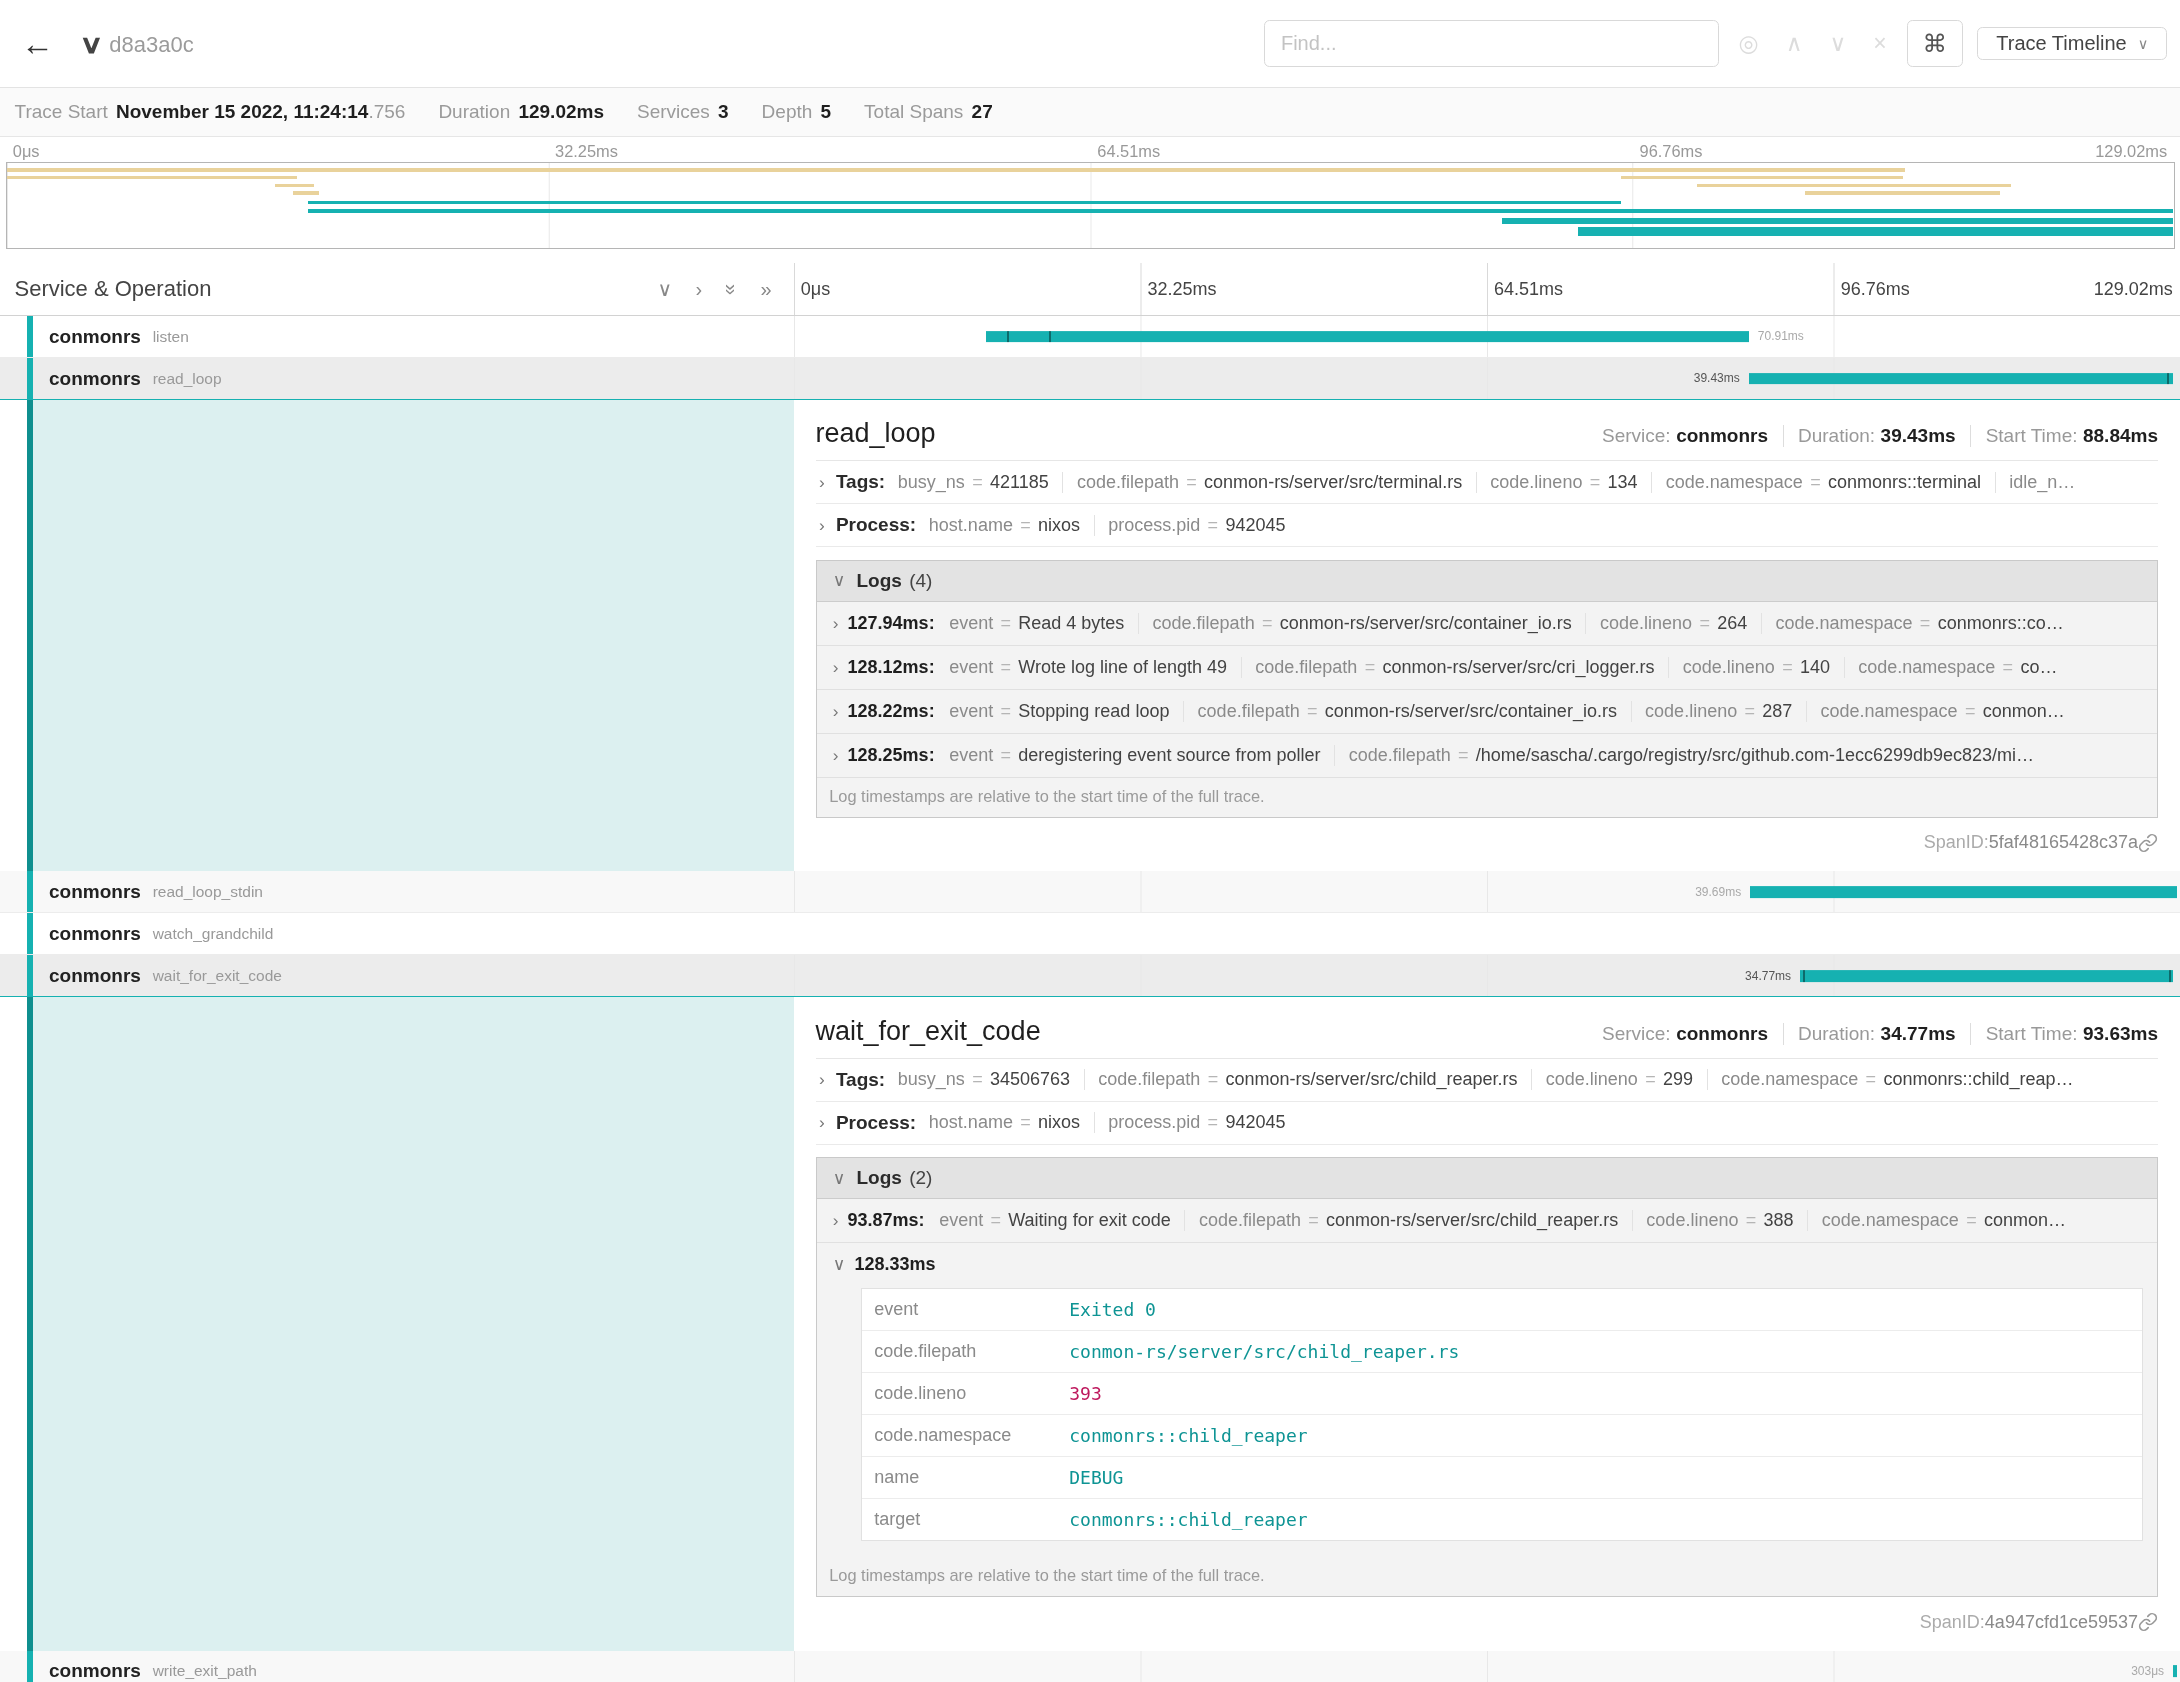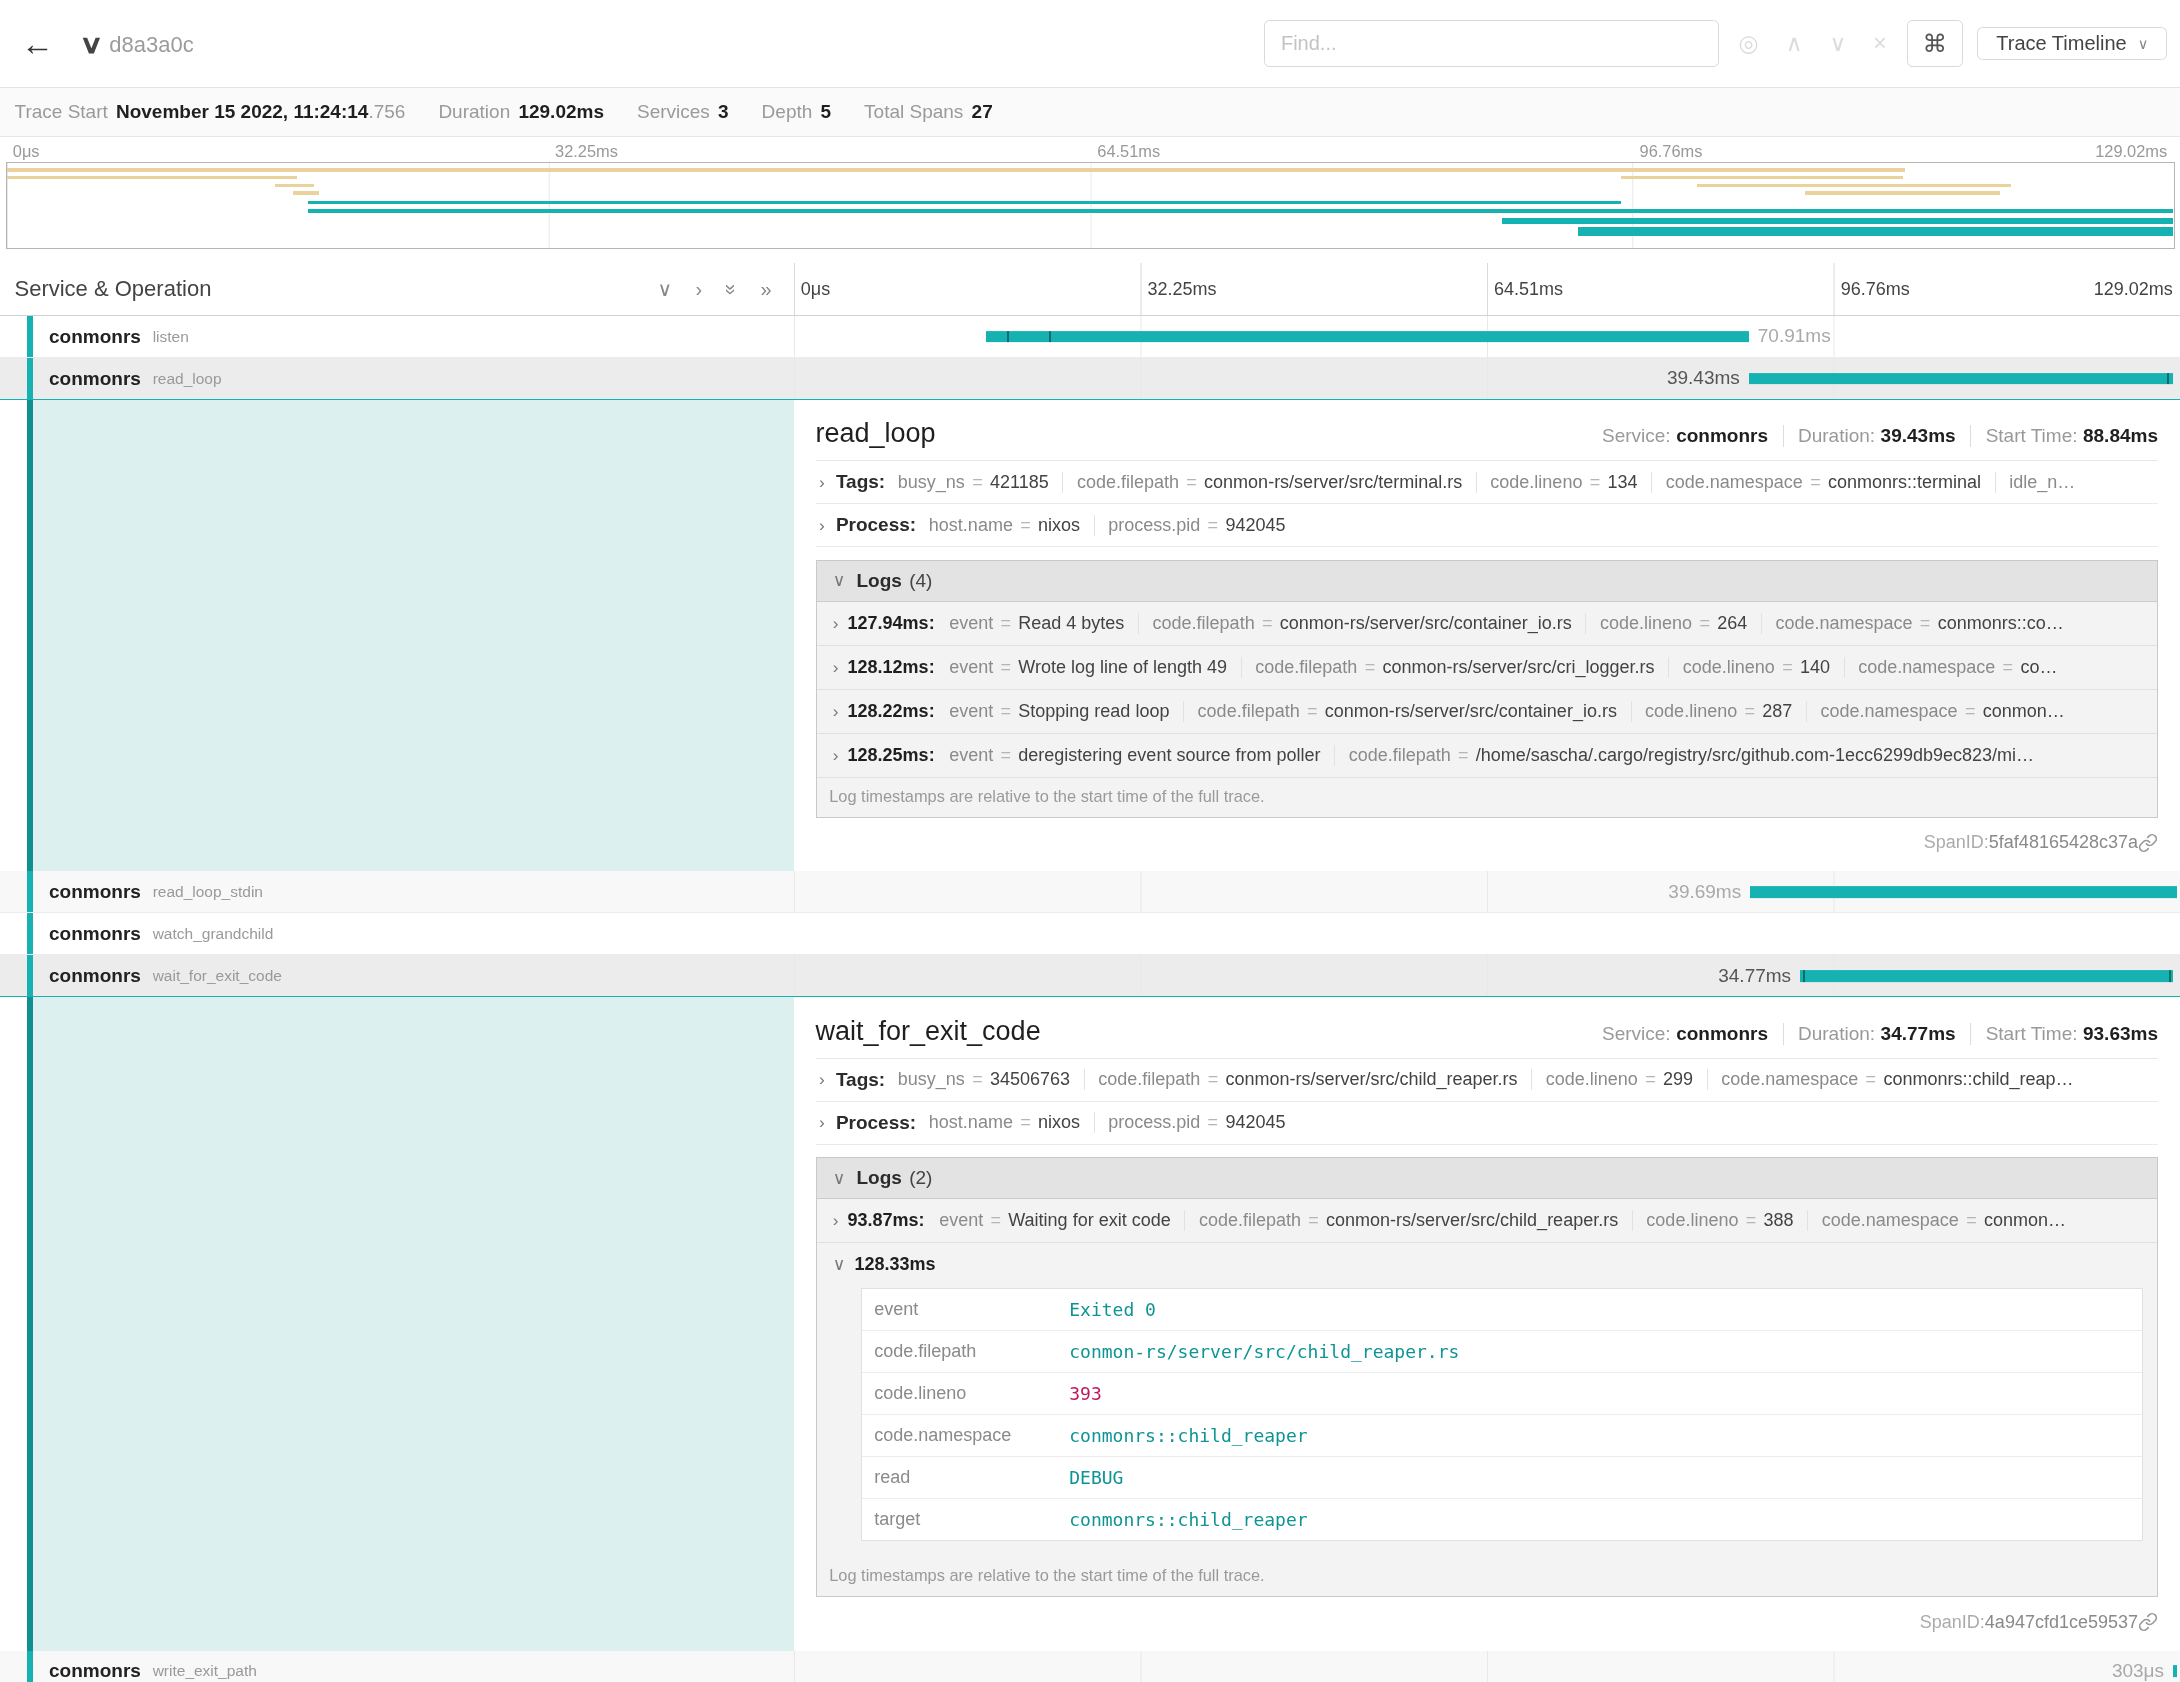--- a/index.html
+++ b/index.html
@@ -62,21 +62,21 @@
   .span-row.alt { background:#f8f8f8; }
   .span-row.selected { background:#ececec; border-bottom:0.9px solid var(--teal); }
   .sr-left { width:36.4%; position:relative; display:flex; align-items:center; padding-left:49px; white-space:nowrap; overflow:hidden; cursor:pointer; }
   .sr-accent { position:absolute; left:27px; top:0; bottom:0; width:5.5px; background:var(--teal); }
   .sr-service { font-size:19px; font-weight:bold; color:#222; }
   .sr-op { font-size:15.5px; color:#999; margin-left:11.8px; }
   .sr-right { flex:1; position:relative; cursor:pointer;
     background-image:linear-gradient(to right,#e8e8e8 0,#e8e8e8 0.9px,transparent 0.9px); background-size:25% 100%; }
   .sr-bar { position:absolute; top:50%; transform:translateY(-50%); height:11.8px; background:var(--teal); min-width:2.7px; }
   .bar-tick { position:absolute; top:0; bottom:0; width:1.8px; background:rgba(0,0,0,0.4); }
-  .bar-label { position:absolute; top:50%; transform:translateY(-50%); font-size:19px; color:#a9a9a9; white-space:nowrap; }
+  .bar-label { position:absolute; top:50%; transform:translateY(-50%); font-size:12px; color:#a9a9a9; white-space:nowrap; }
   .bar-label.right { left:100%; margin-left:9px; }
   .bar-label.left { right:100%; margin-right:9px; }
   .span-row.selected .bar-label { color:#555; }
 
   
   .detail-row { display:flex; }
   .dr-left { width:36.4%; position:relative; }
   .dr-fill { position:absolute; left:33px; right:0; top:0; bottom:0; background:var(--teal-light); }
   .dr-accent { position:absolute; left:27px; width:5.5px; top:0; bottom:0; background:var(--teal-dark); }
   .dr-right { flex:1; background:#fff; padding:12.7px 22px 18px 22px; min-width:0; }
@@ -422,21 +422,21 @@
           </div>
           <div class="kvt-row">
             <div class="kvt-k">code.lineno</div>
             <div class="kvt-v json-number">393</div>
           </div>
           <div class="kvt-row">
             <div class="kvt-k">code.namespace</div>
             <div class="kvt-v json-string">conmonrs::child_reaper</div>
           </div>
           <div class="kvt-row">
-            <div class="kvt-k">read</div>
+            <div class="kvt-k">name</div>
             <div class="kvt-v json-string">DEBUG</div>
           </div>
           <div class="kvt-row">
             <div class="kvt-k">target</div>
             <div class="kvt-v json-string">conmonrs::child_reaper</div>
           </div>
         </div>
       <div class="log-note">Log timestamps are relative to the start time of the full trace.</div>
     </div>
     <div class="d-footer">

